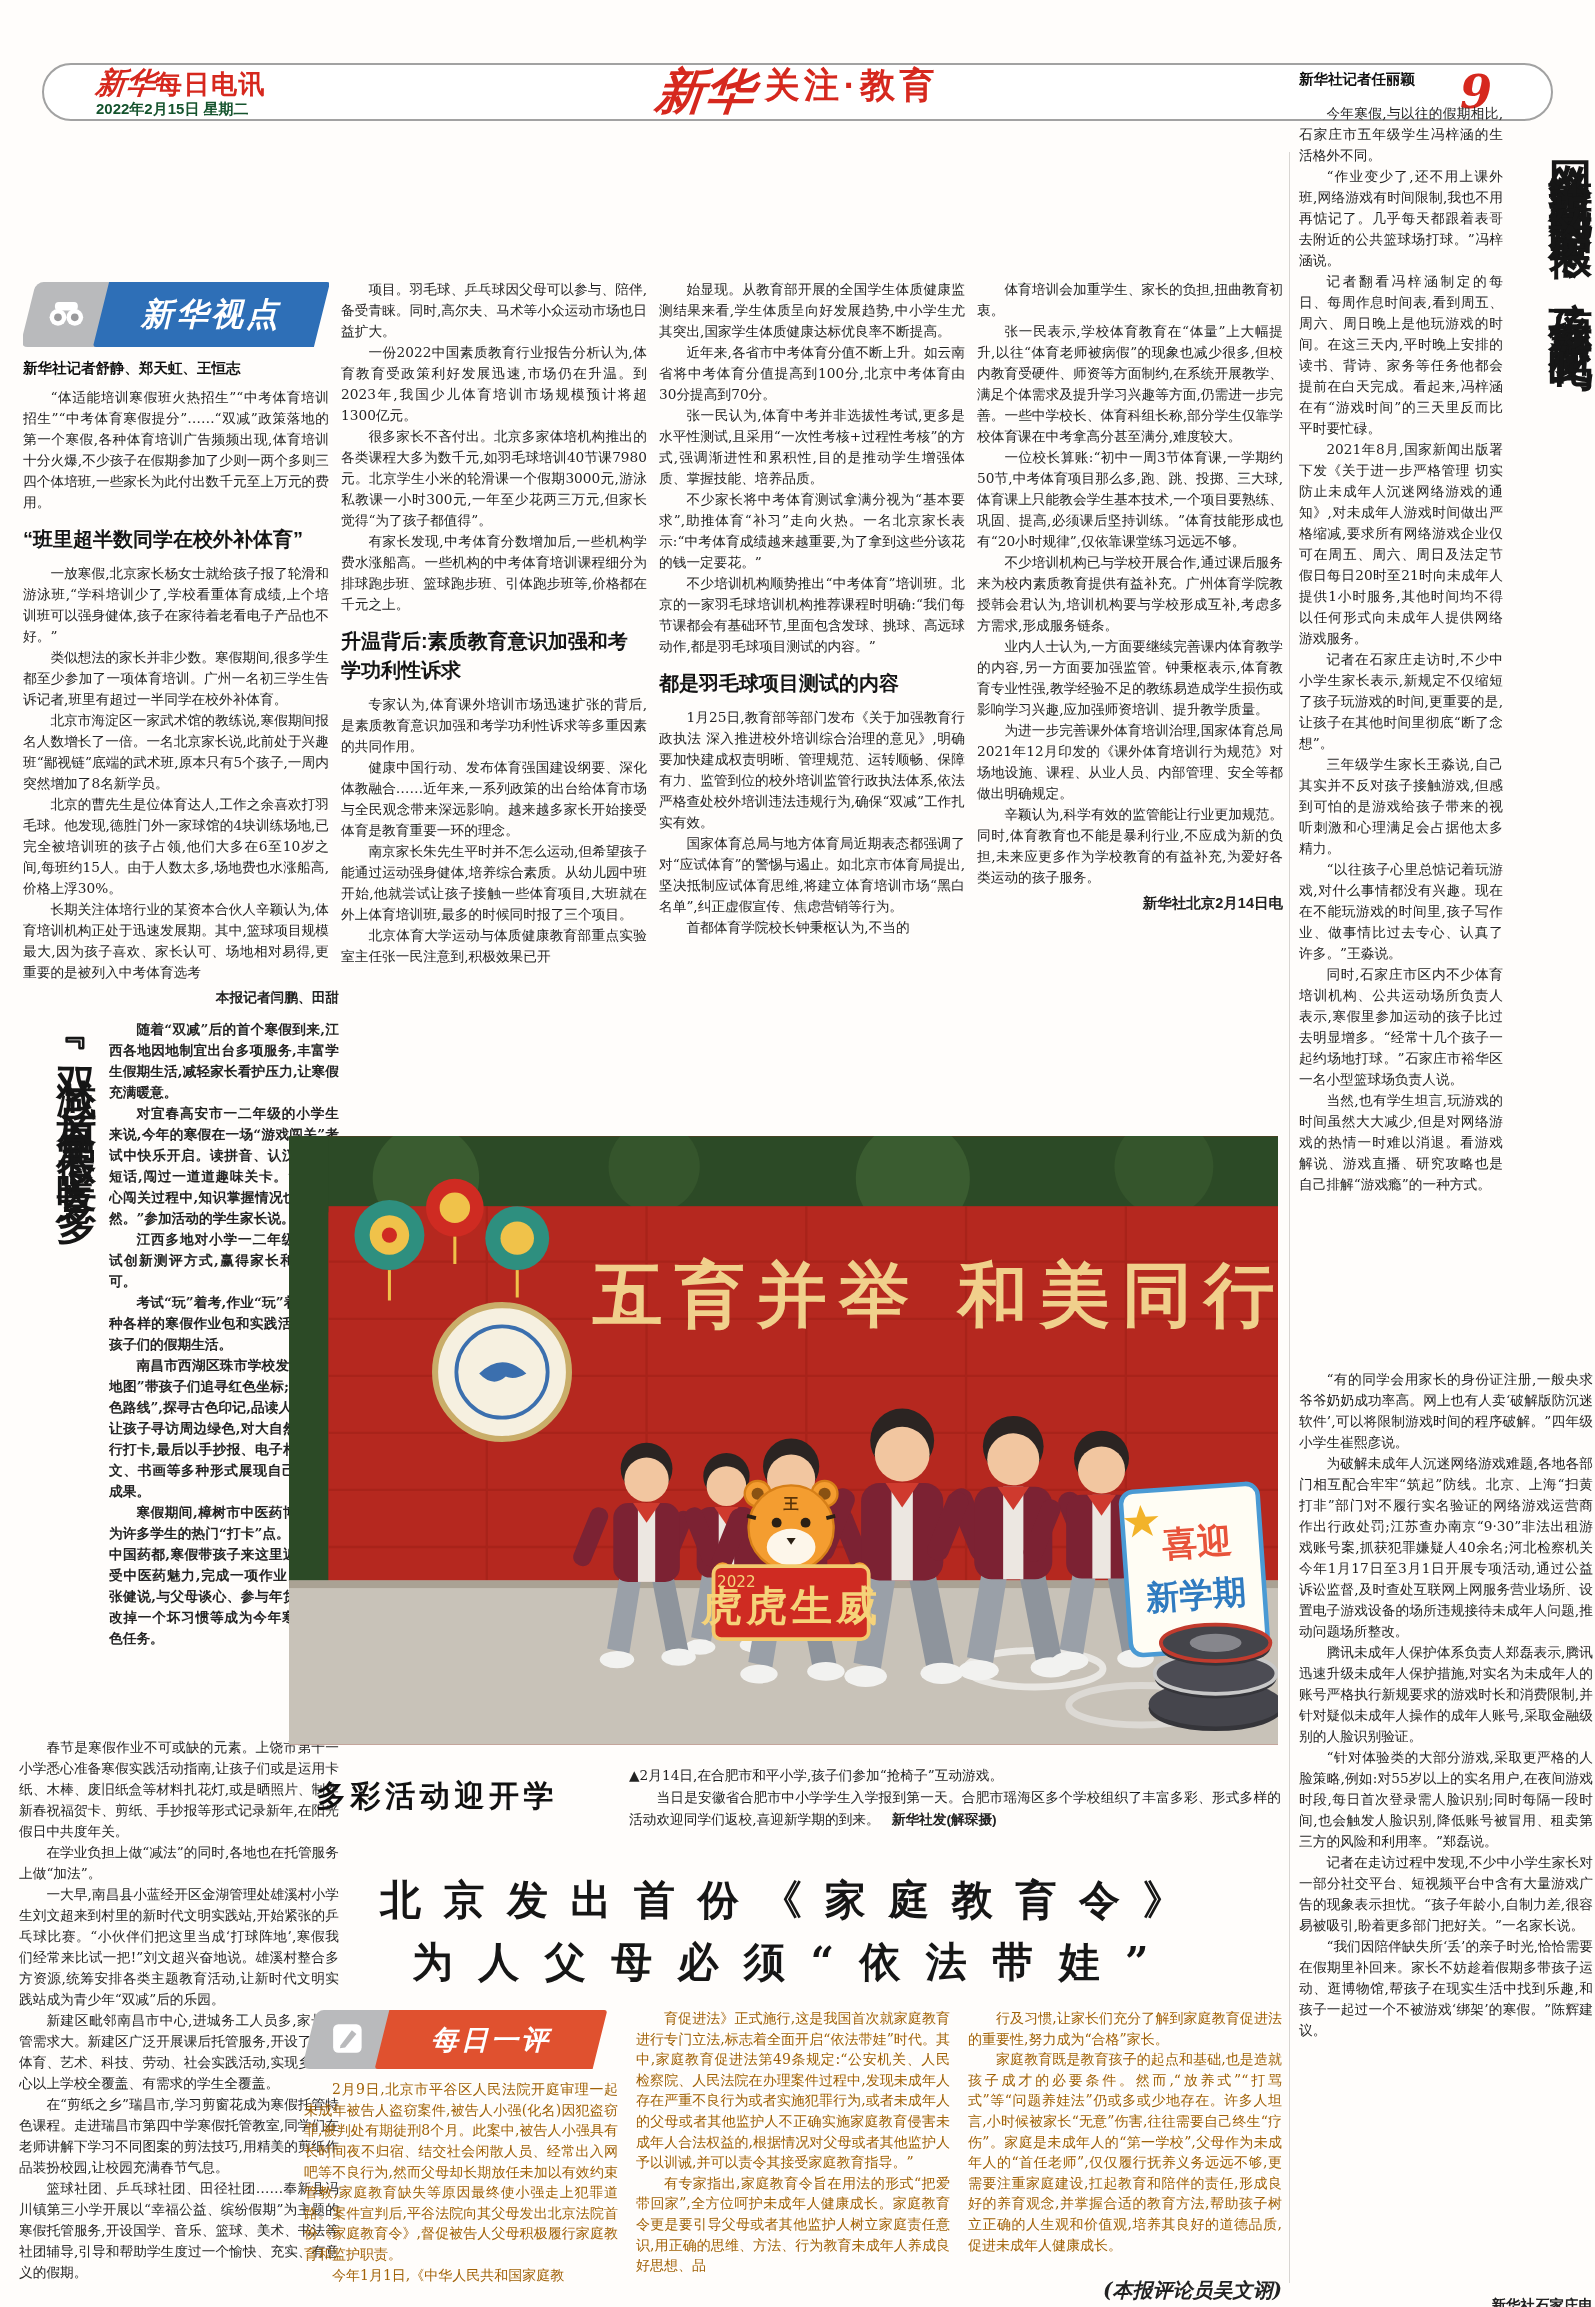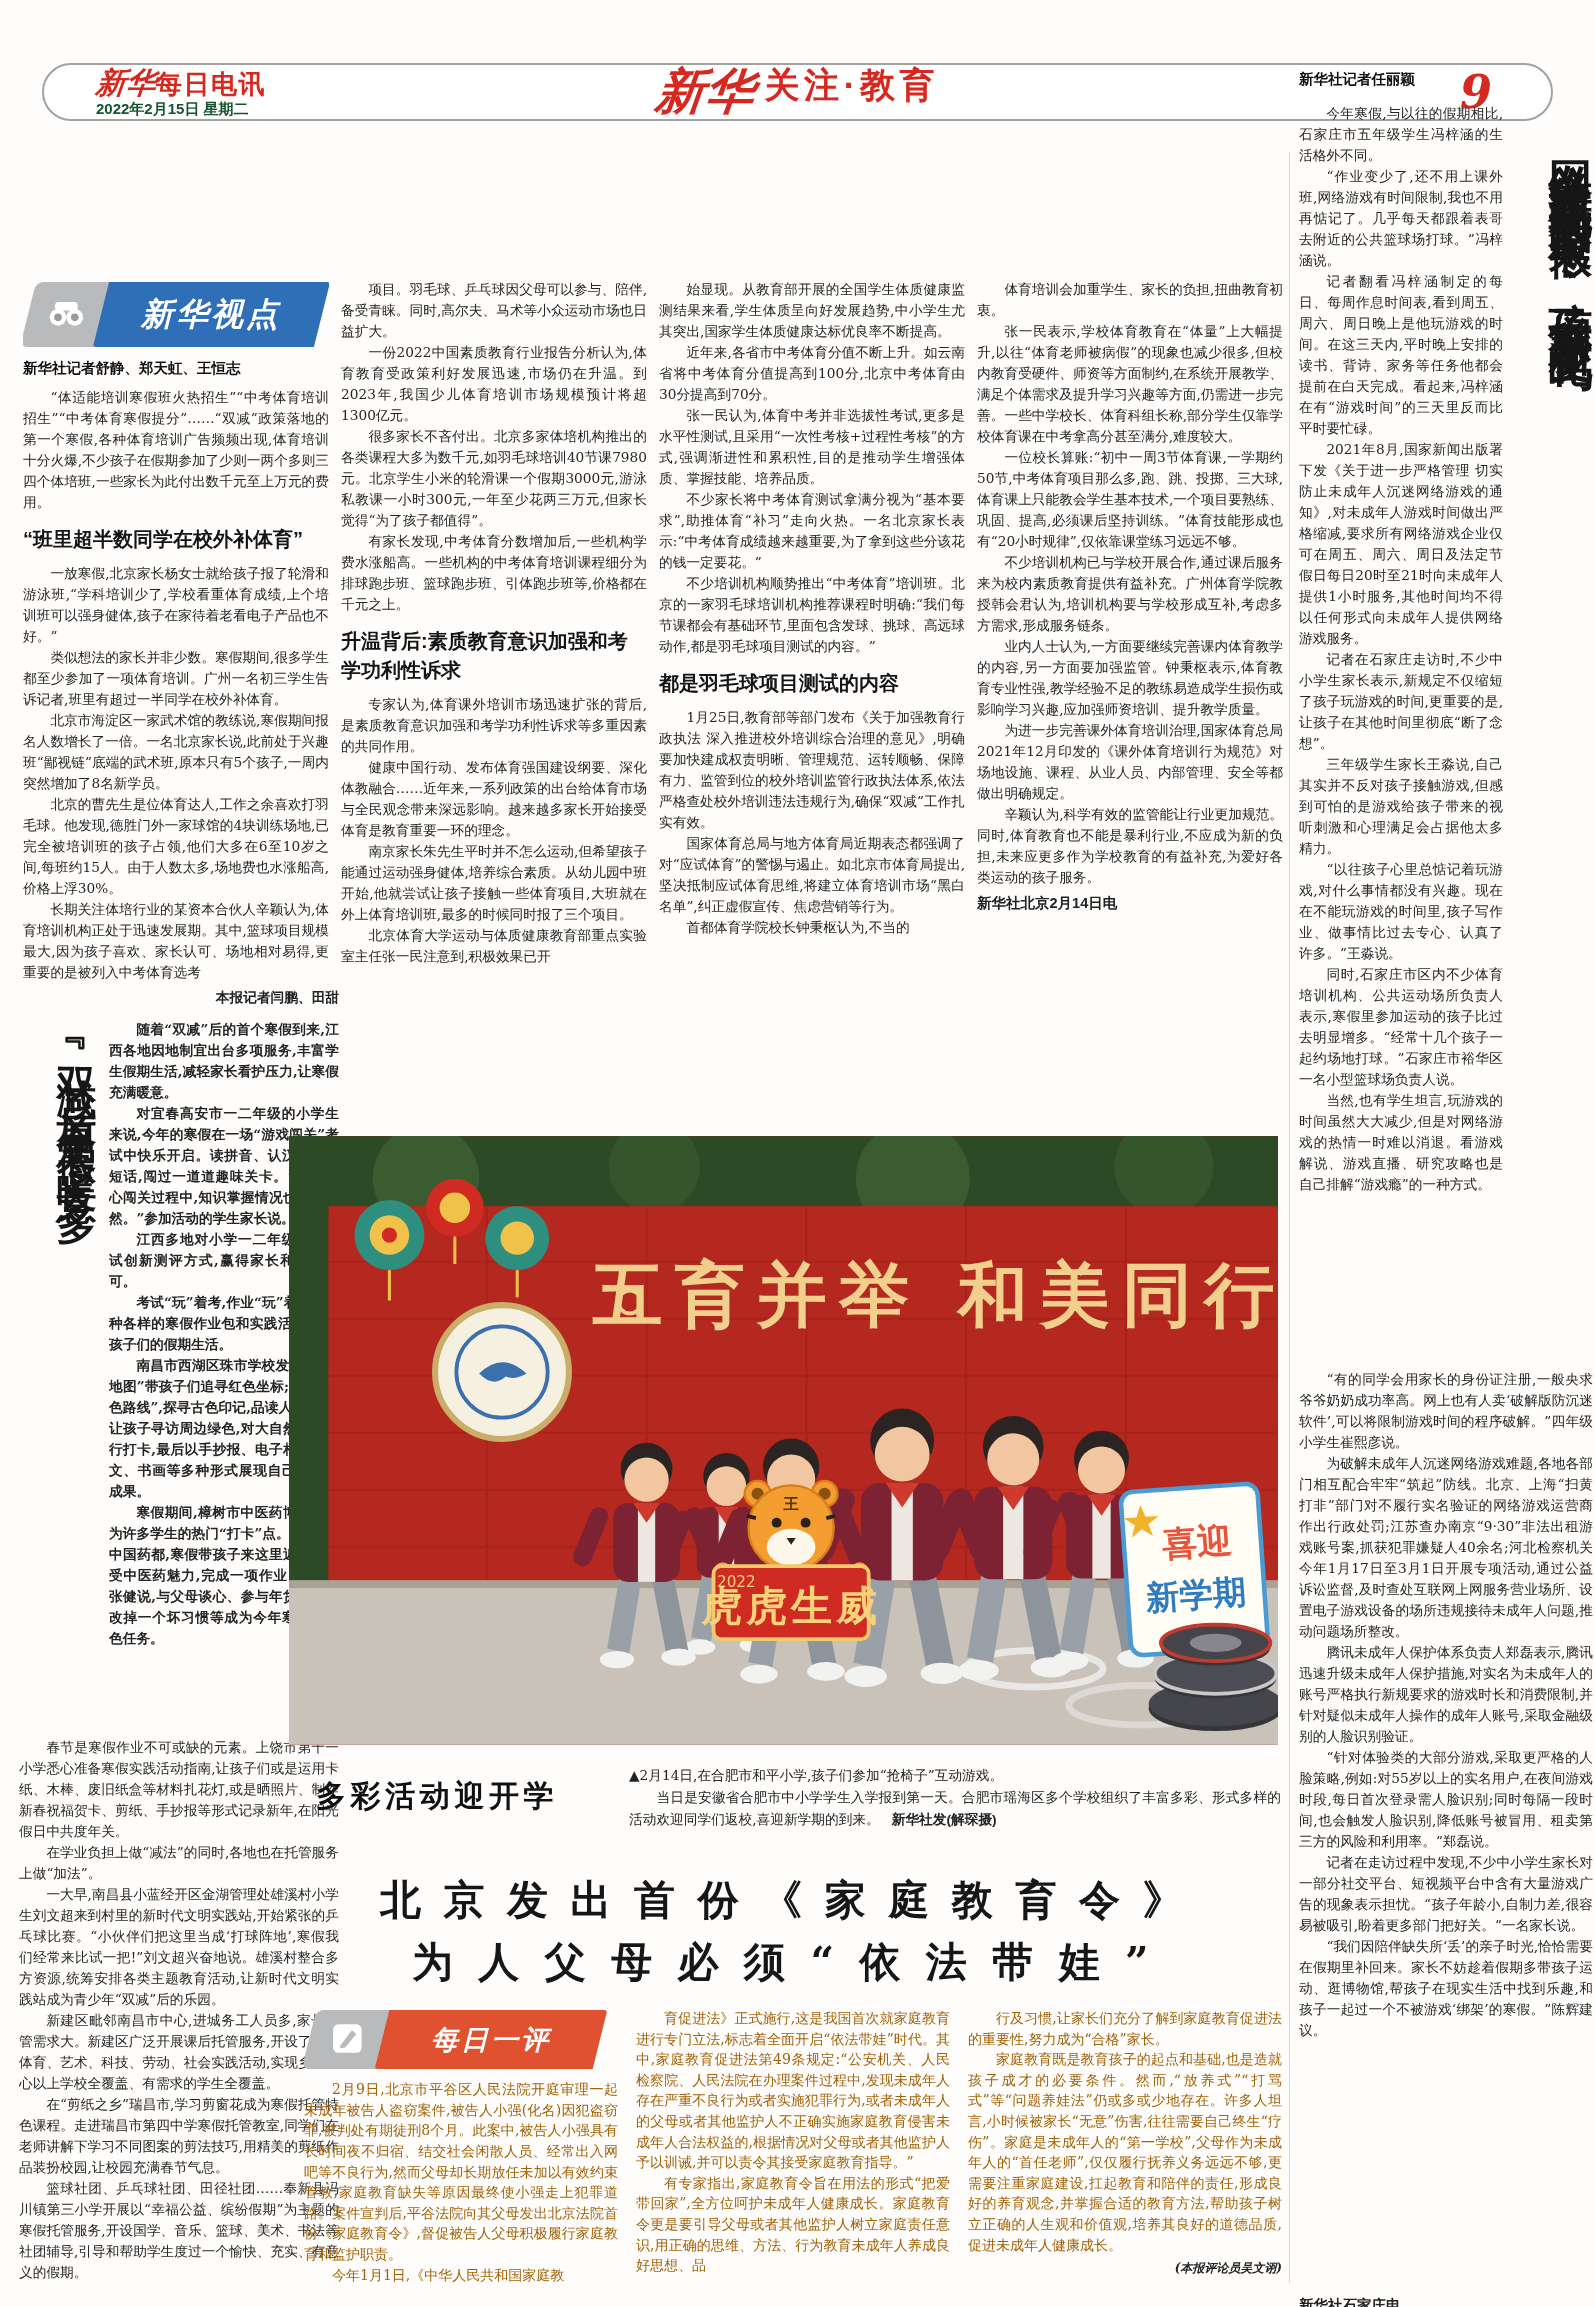--- a/index.html
+++ b/index.html
@@ -17,21 +17,21 @@
   .mast-center .calli{font-size:49px;margin-right:10.7px;}
   .mast-center .sect{font-family:"Liberation Sans",sans-serif;font-weight:900;color:#d6281e;font-size:35px;letter-spacing:4.6px;vertical-align:10.7px;}
   .mast-num{margin-left:auto;margin-right:59px;font-size:46px;font-weight:900;color:#d6281e;font-style:italic;}
   
   .main-headline{position:absolute;left:23px;top:149px;width:1260px;margin:0;text-align:center;
                  font-size:50px;font-weight:900;color:#111;letter-spacing:13.7px;white-space:nowrap;}
   
   .paras p{margin:0;font-size:13.7px;line-height:21px;text-align:justify;text-indent:2em;color:#242424;}
   .byline{font-family:"Liberation Sans",sans-serif;font-weight:bold;font-size:14.5px;color:#111;}
   .sub{font-family:"Liberation Sans",sans-serif;font-weight:900;font-size:20px;line-height:29px;color:#141414;margin:12px 0 9px;}
-  .dateline{font-family:"Liberation Sans",sans-serif;font-weight:bold;font-size:14.5px;text-align:left;margin-top:6px;}
+  .dateline{font-family:"Liberation Sans",sans-serif;font-weight:bold;font-size:14.5px;text-align:right;margin-top:6px;}
   
   .main-cols{position:absolute;left:23px;top:279px;width:1260px;height:849px;display:flex;gap:12px;overflow:hidden;}
   .mcol{width:306px;overflow:hidden;}
   
   .badge{display:flex;height:65px;margin:3px 7.6px 12px 0;}
   .badge .bseg{transform:skewX(-14deg);display:flex;align-items:center;justify-content:center;}
   .badge .bgray{width:76px;background:#b9babc;border-radius:7.6px 0 0 7.6px;margin-left:4.6px;}
   .badge .bmain{flex:1;margin-left:-3px;border-radius:0 3px 0 3px;}
   .badge .unskew{transform:skewX(14deg);}
   .badge-label{font-family:"Liberation Sans",sans-serif;font-weight:900;font-style:italic;color:#fff;font-size:32px;letter-spacing:3px;}
@@ -64,21 +64,21 @@
   
   .bottom-article{position:absolute;left:304px;top:1869px;width:978px;height:438px;overflow:hidden;}
   .bh{margin:0;text-align:center;font-weight:900;color:#161616;font-size:41px;line-height:62px;white-space:nowrap;}
   .bh1{letter-spacing:0.55em;}
   .bh2{letter-spacing:0.62em;}
   .bcols{display:flex;gap:18px;margin-top:15px;height:294px;overflow:hidden;}
   .bcol{width:314px;overflow:hidden;}
   .kai p{font-size:14px;line-height:20.6px;color:#a16207;}
   .bbadge{height:59px;margin:1.5px 18px 10.7px 0;}
   .bbadge .badge-label{font-size:27px;}
-  .author{font-style:italic;font-weight:bold;text-align:right;font-size:12px;margin-top:5px;}
+  .author{font-style:italic;font-weight:bold;text-align:right;font-size:20px;margin-top:22px;}
 </style>
 </head>
 <body>
 
 <div class="page">
 
   <header class="masthead">
     <div class="mast-left">
       <div class="mast-logo">
         <span class="calli">新华</span><span class="mast-bold">每日电讯</span>

